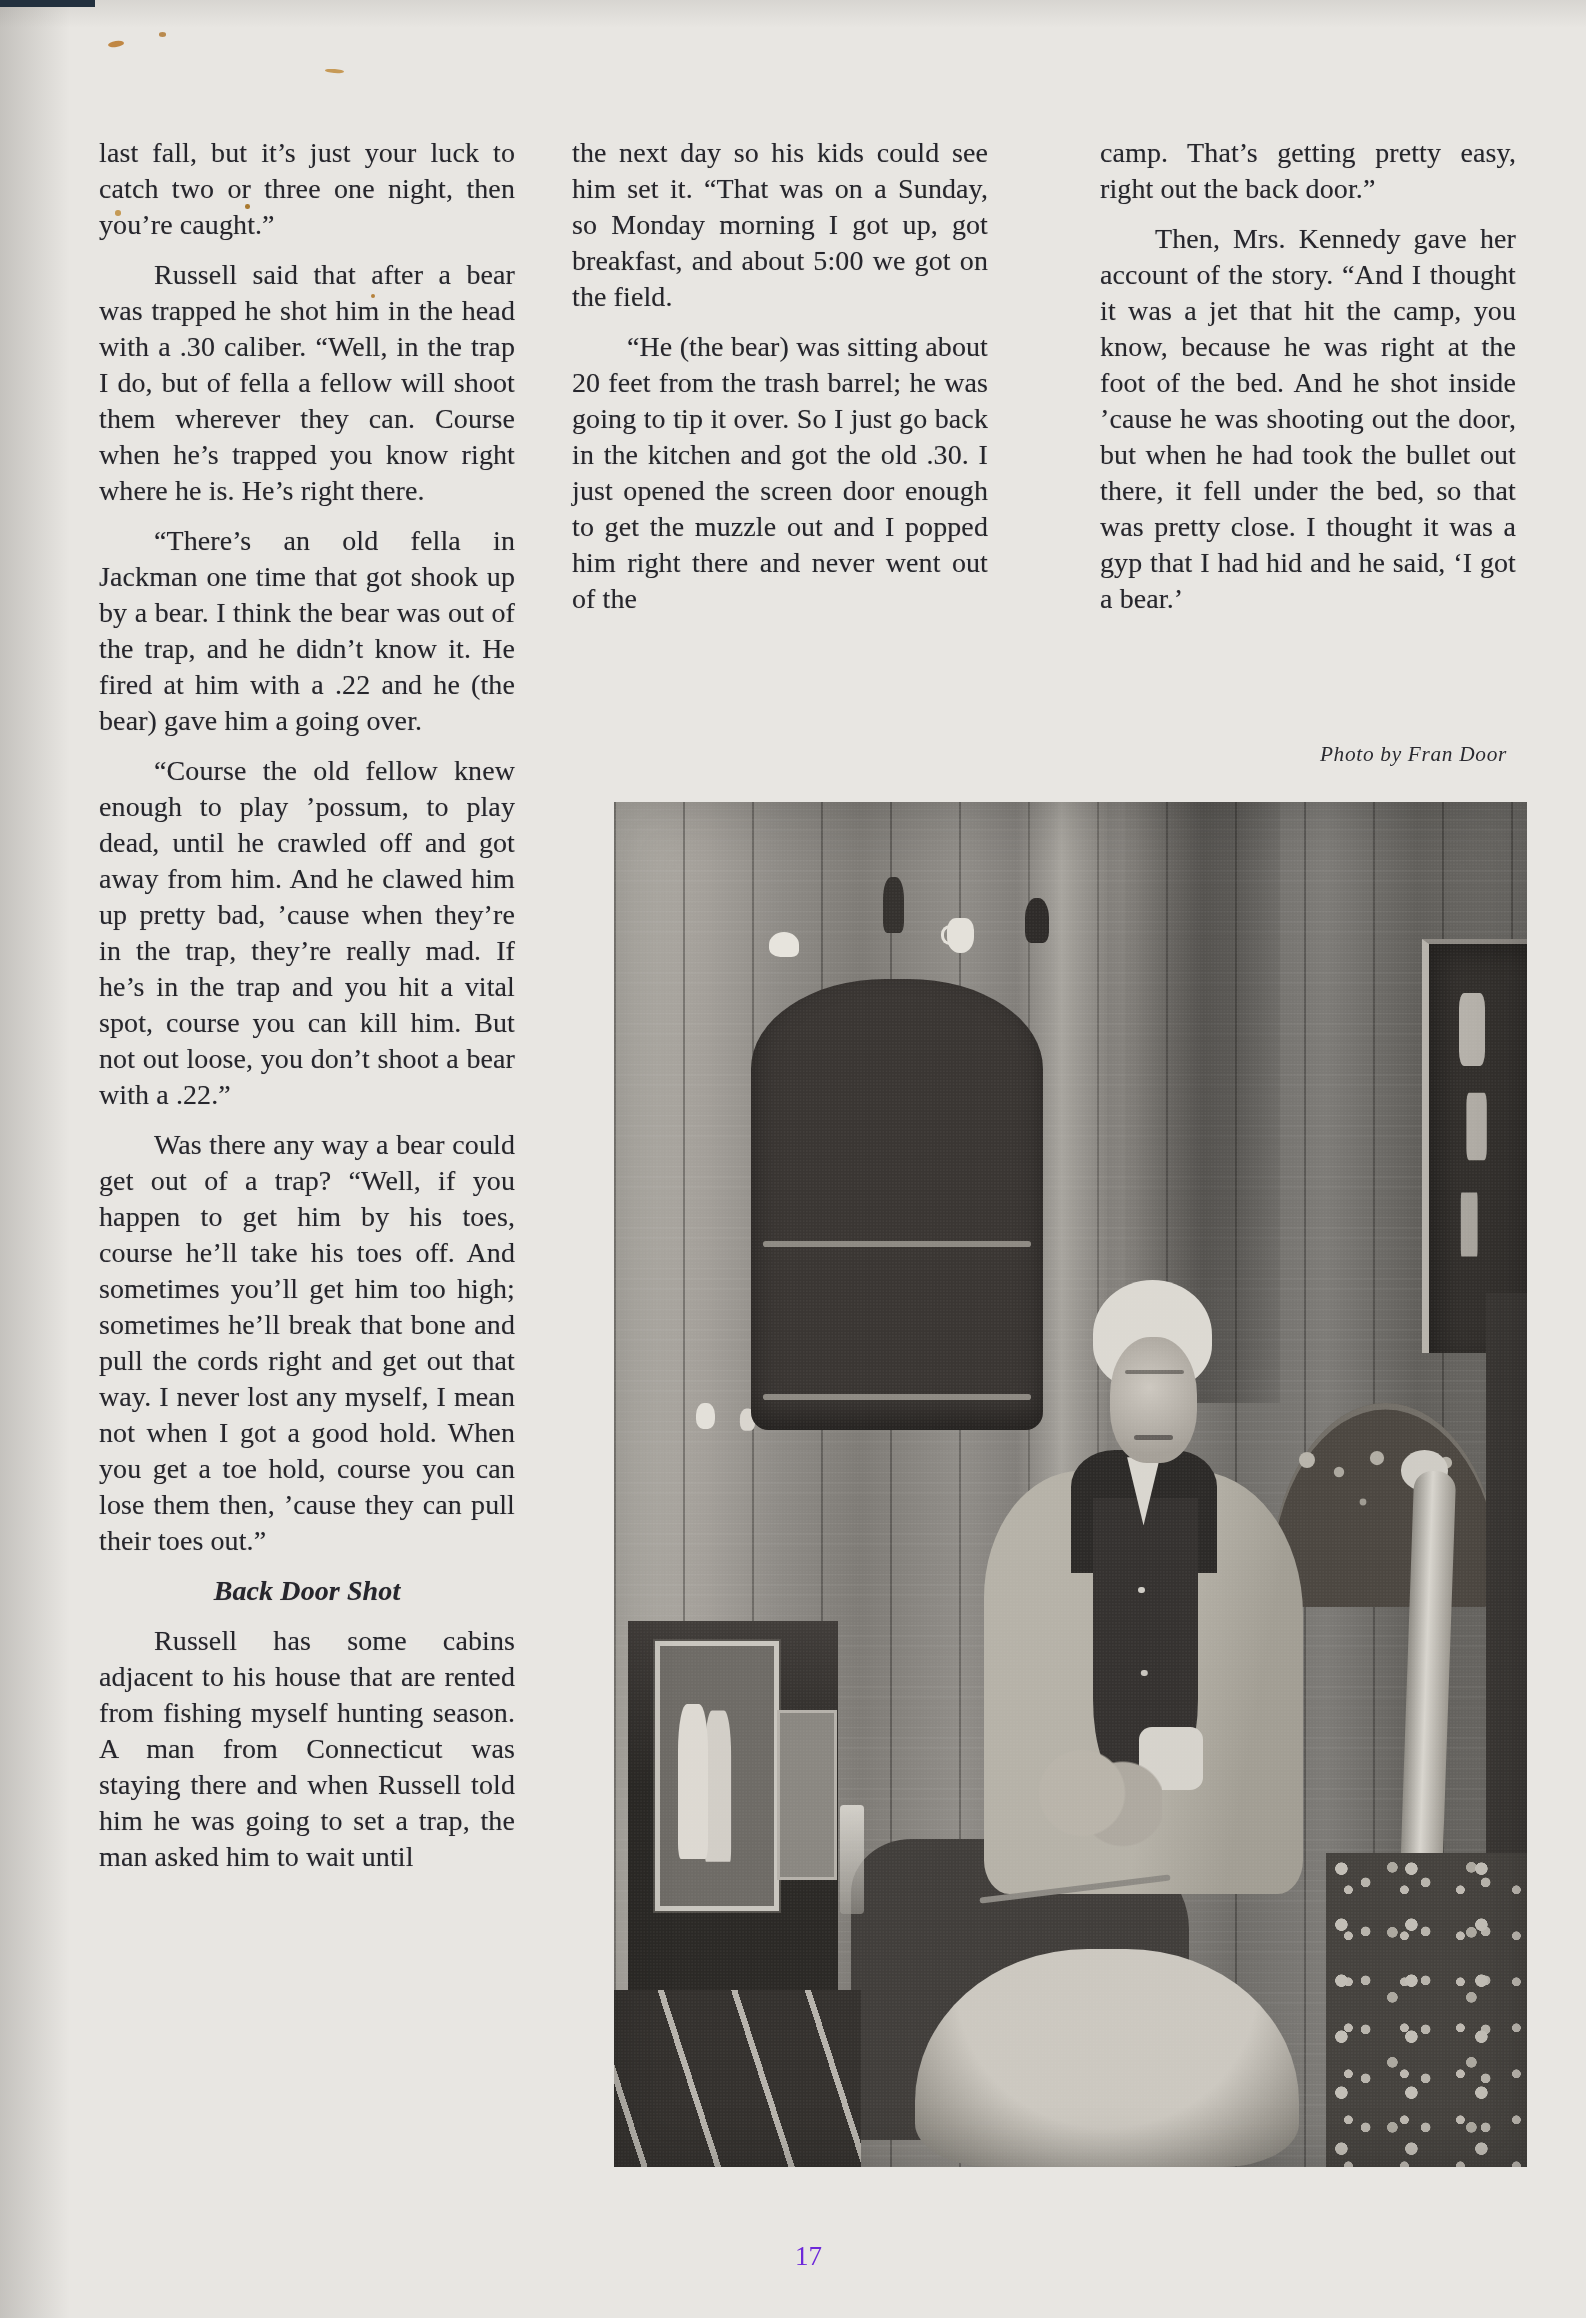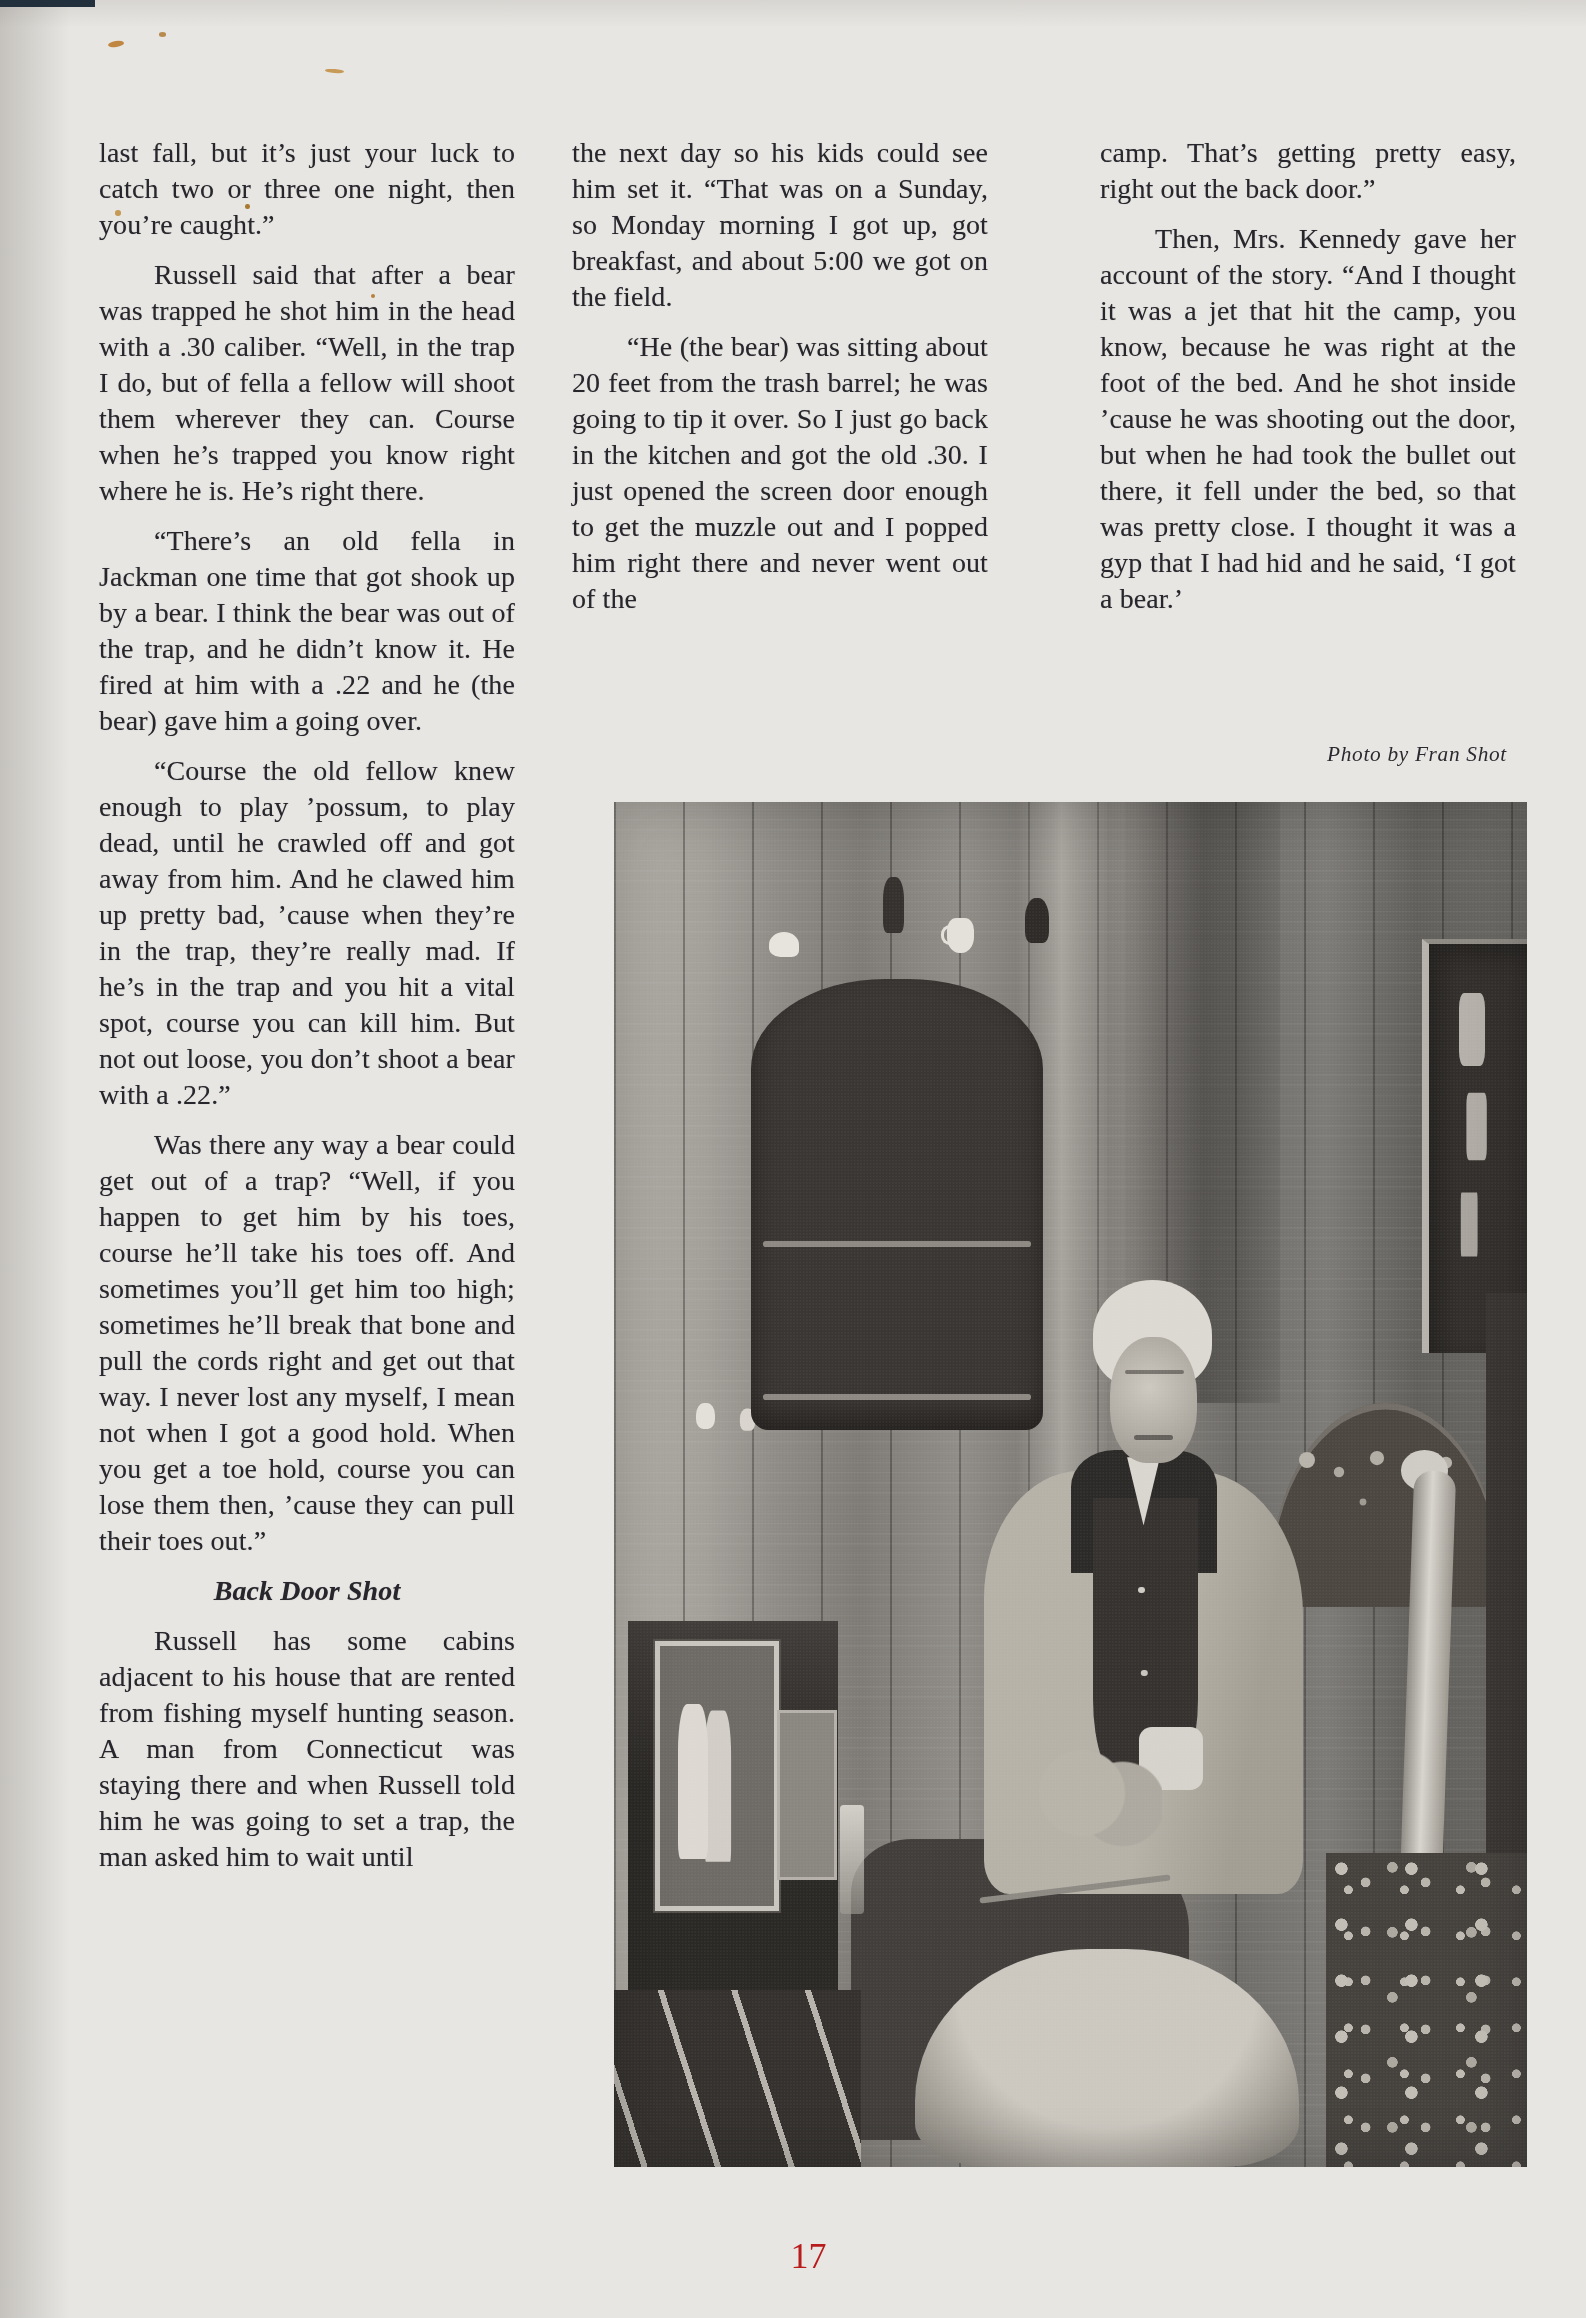--- a/index.html
+++ b/index.html
@@ -33,21 +33,21 @@
   .col p{margin:14px;text-indent:55px;}
   .col p.cont{text-indent:0;}
   .col h3{margin:0;font-size:28px;line-height:36px;font-weight:bold;font-style:italic;
     text-align:center;text-indent:0;}
 
   .photo-credit{position:absolute;left:614px;top:740px;width:893px;
     text-align:right;font-style:italic;font-size:21.3px;line-height:28px;
     color:#2a2a30;letter-spacing:0.7px;}
 
   .page-number{position:absolute;left:767px;top:2242px;width:83px;text-align:center;
-    font-size:36px;line-height:29px;color:#b91c1c;}
+    font-size:27px;line-height:29px;color:#6d28d9;}
 
   
   .photo{position:absolute;left:614px;top:802px;width:913px;height:1365px;
     overflow:hidden;background:
       repeating-linear-gradient(0deg,rgba(255,255,255,0.04) 0 1.4px,rgba(0,0,0,0) 1.4px 10.2px),
       repeating-linear-gradient(90deg,rgba(28,26,24,0.34) 0 2.3px,rgba(0,0,0,0) 2.3px 69px),
       linear-gradient(90deg,#b0ada6 0%,#a39f99 10%,#8e8b86 18%,#7e7b76 27%,#908d88 38%,
         #787571 48%,#87847f 57%,#6f6d69 68%,#7d7b77 78%,#615f5b 88%,#6b6965 100%);}
   .photo *{position:absolute;}
   .halftone{left:0;top:0;width:100%;height:100%;z-index:40;
@@ -186,21 +186,21 @@
 <div class="col col-mid">
   <p class="cont">the next day so his kids could see him set it. “That was on a Sunday, so Monday morning I got up, got breakfast, and about 5:00 we got on the field.</p>
   <p>“He (the bear) was sitting about 20 feet from the trash barrel; he was going to tip it over. So I just go back in the kitchen and got the old .30. I just opened the screen door enough to get the muzzle out and I popped him right there and never went out of the</p>
 </div>
 
 <div class="col col-right">
   <p class="cont">camp. That’s getting pretty easy, right out the back door.”</p>
   <p>Then, Mrs. Kennedy gave her account of the story. “And I thought it was a jet that hit the camp, you know, because he was right at the foot of the bed. And he shot inside ’cause he was shooting out the door, but when he had took the bullet out there, it fell under the bed, so that was pretty close. I thought it was a gyp that I had hid and he said, ‘I got a bear.’</p>
 </div>
 
-<div class="photo-credit">Photo by Fran Shot</div>
+<div class="photo-credit">Photo by Fran Door</div>
 
 <div class="photo">
   <div class="plank-bright"></div>
   <div class="plank-dark"></div>
 
   <div class="shelf-unit">
     <div class="shelf-board board-1"></div>
     <div class="shelf-board board-2"></div>
   </div>
   <div class="figurines fig-row1">

